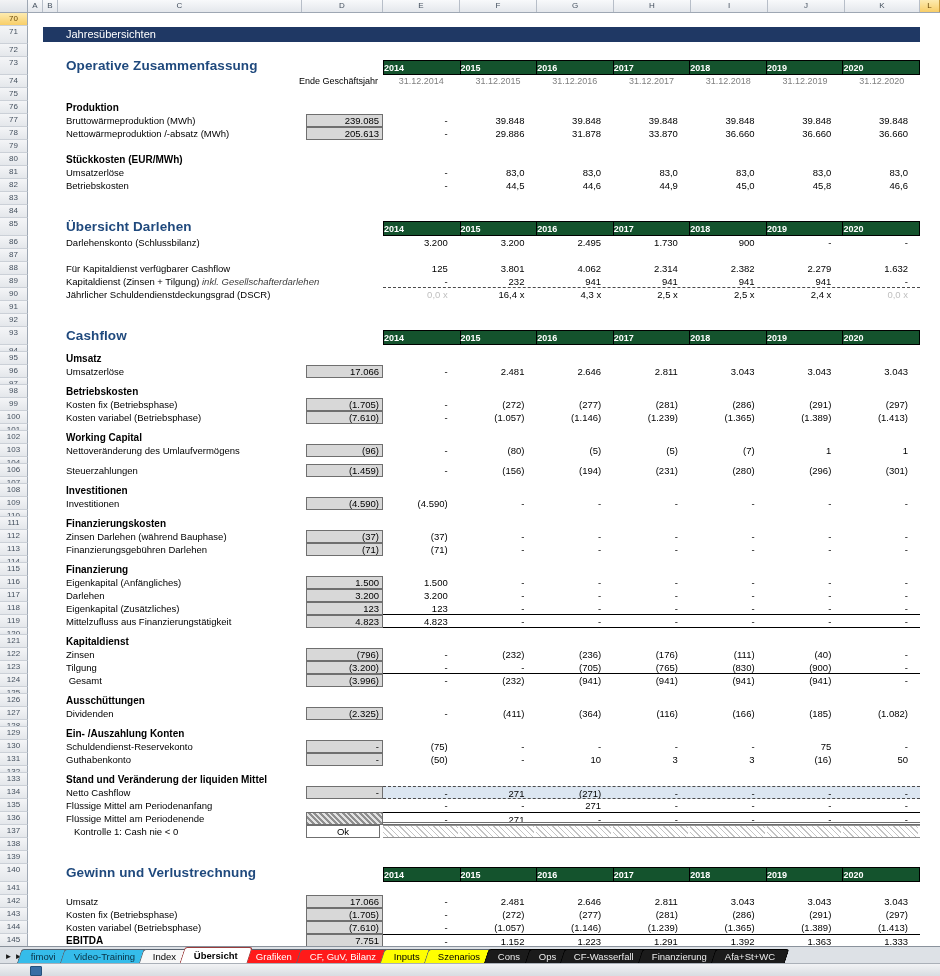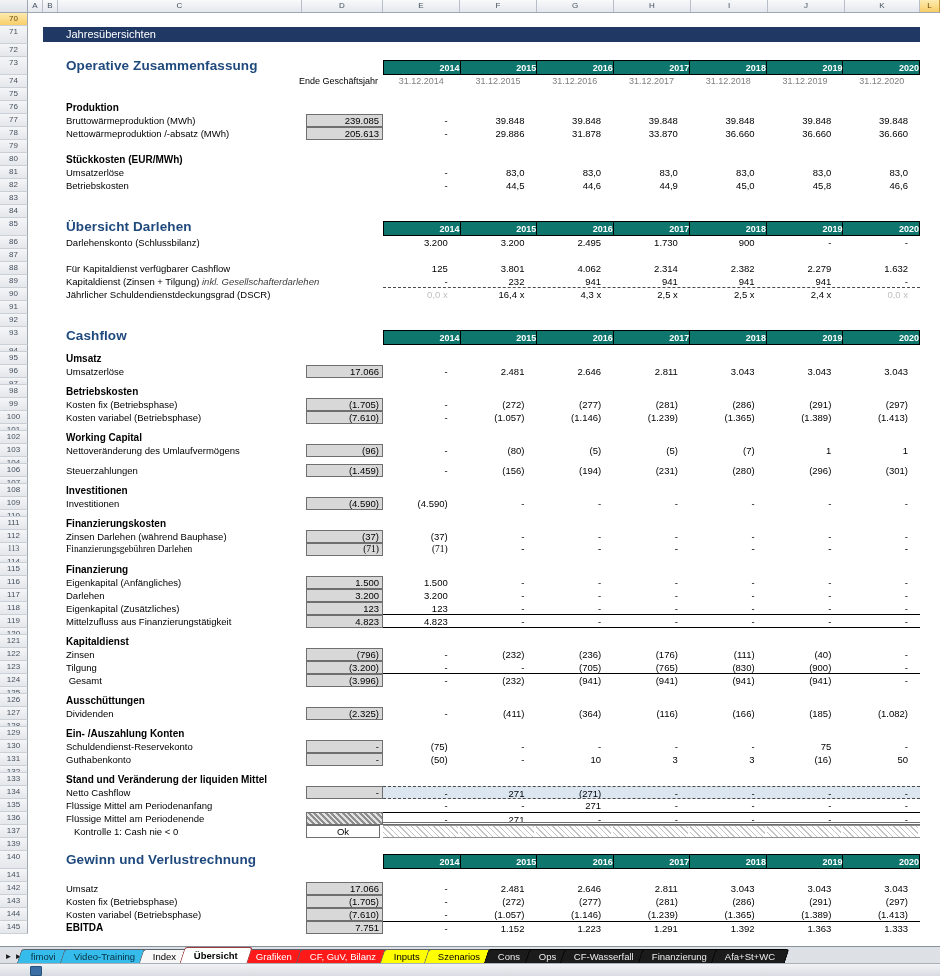--- a/index.html
+++ b/index.html
@@ -29,22 +29,22 @@
   .sectionlbl{position:absolute;left:66px;bottom:2px;font-size:13.5px;font-weight:bold;
           color:#1F497D;white-space:nowrap;letter-spacing:.1px;}
   .rlbl{position:absolute;left:58px;width:320px;top:0;text-align:right;font-size:9px;
         font-weight:normal;line-height:13px;white-space:nowrap;}
   .dbox{position:absolute;left:306px;width:72px;top:0;height:11px;background:#D8D8D8;
         border:1px solid #6f6f6f;font-size:9.5px;text-align:right;padding-right:3px;
         line-height:11px;white-space:nowrap;}
   .dbox.okbox{background:#fff;text-align:center;padding-right:0;}
   .dbox.hatchbox{background:repeating-linear-gradient(45deg,#8f8f8f 0 2px,#e3e3e3 2px 4px);}
   .yrow{position:absolute;left:383px;width:537px;bottom:0;height:15px;display:flex;}
-  .ybox{flex:1 1 0;box-sizing:border-box;background:#0f766e;border:1px solid #000;
-        border-left:none;color:#fff;font-weight:bold;font-size:9px;text-align:right;
+  .ybox{flex:1 1 0;box-sizing:border-box;background:#14532d;border:1px solid #000;
+        border-left:none;color:#fff;font-weight:bold;font-size:9px;text-align:left;
         line-height:14px;}
   .ybox:first-child{border-left:1px solid #000;}
   .vals{position:absolute;left:383px;width:537px;top:0;bottom:0;display:flex;box-sizing:border-box;}
   .vc{flex:1 1 0;box-sizing:border-box;font-size:9.5px;text-align:right;padding-right:12px;
       line-height:13px;white-space:nowrap;overflow:hidden;color:#000;}
   .vc.gray{color:#BFBFBF;}
   .vals.dates .vc{color:#808080;text-align:center;padding-right:0;font-size:9px;}
   .vals.dashb{border-bottom:1px dashed #4a4a4a;}
   .vals.blue{background:#DCE6F1;border-top:1px dashed #4a4a4a;border-bottom:1px dashed #4a4a4a;}
   .vals.bb{border-bottom:1px solid #000;}
@@ -421,21 +421,21 @@
         <div class="vals">
           <div class="vc">(37)</div>
           <div class="vc">-</div>
           <div class="vc">-</div>
           <div class="vc">-</div>
           <div class="vc">-</div>
           <div class="vc">-</div>
           <div class="vc">-</div>
         </div>
       </div>
-      <div class="row" style="height: 13px; font-family: Liberation Serif, serif;">
+      <div class="row" style="height: 13px;">
         <div class="rownum">113</div>
         <div class="lbl"><span>Finanzierungsgebühren Darlehen</span></div>
         <div class="dbox">(71)</div>
         <div class="vals">
           <div class="vc">(71)</div>
           <div class="vc">-</div>
           <div class="vc">-</div>
           <div class="vc">-</div>
           <div class="vc">-</div>
           <div class="vc">-</div>
@@ -664,20 +664,23 @@
         <div class="dbox okbox">Ok</div>
         <div class="vals hatch">
           <div class="vc"></div>
           <div class="vc"></div>
           <div class="vc"></div>
           <div class="vc"></div>
           <div class="vc"></div>
           <div class="vc"></div>
           <div class="vc"></div>
         </div>
+      </div>
+      <div class="row" style="height: 13px;">
+        <div class="rownum">138</div>
       </div>
       <div class="row" style="height: 13px;">
         <div class="rownum">139</div>
       </div>
       <div class="row" style="height: 18px;">
         <div class="rownum">140</div>
         <div class="sectionlbl">Gewinn und Verlustrechnung</div>
         <div class="yrow">
           <div class="ybox">2014</div>
           <div class="ybox">2015</div>

